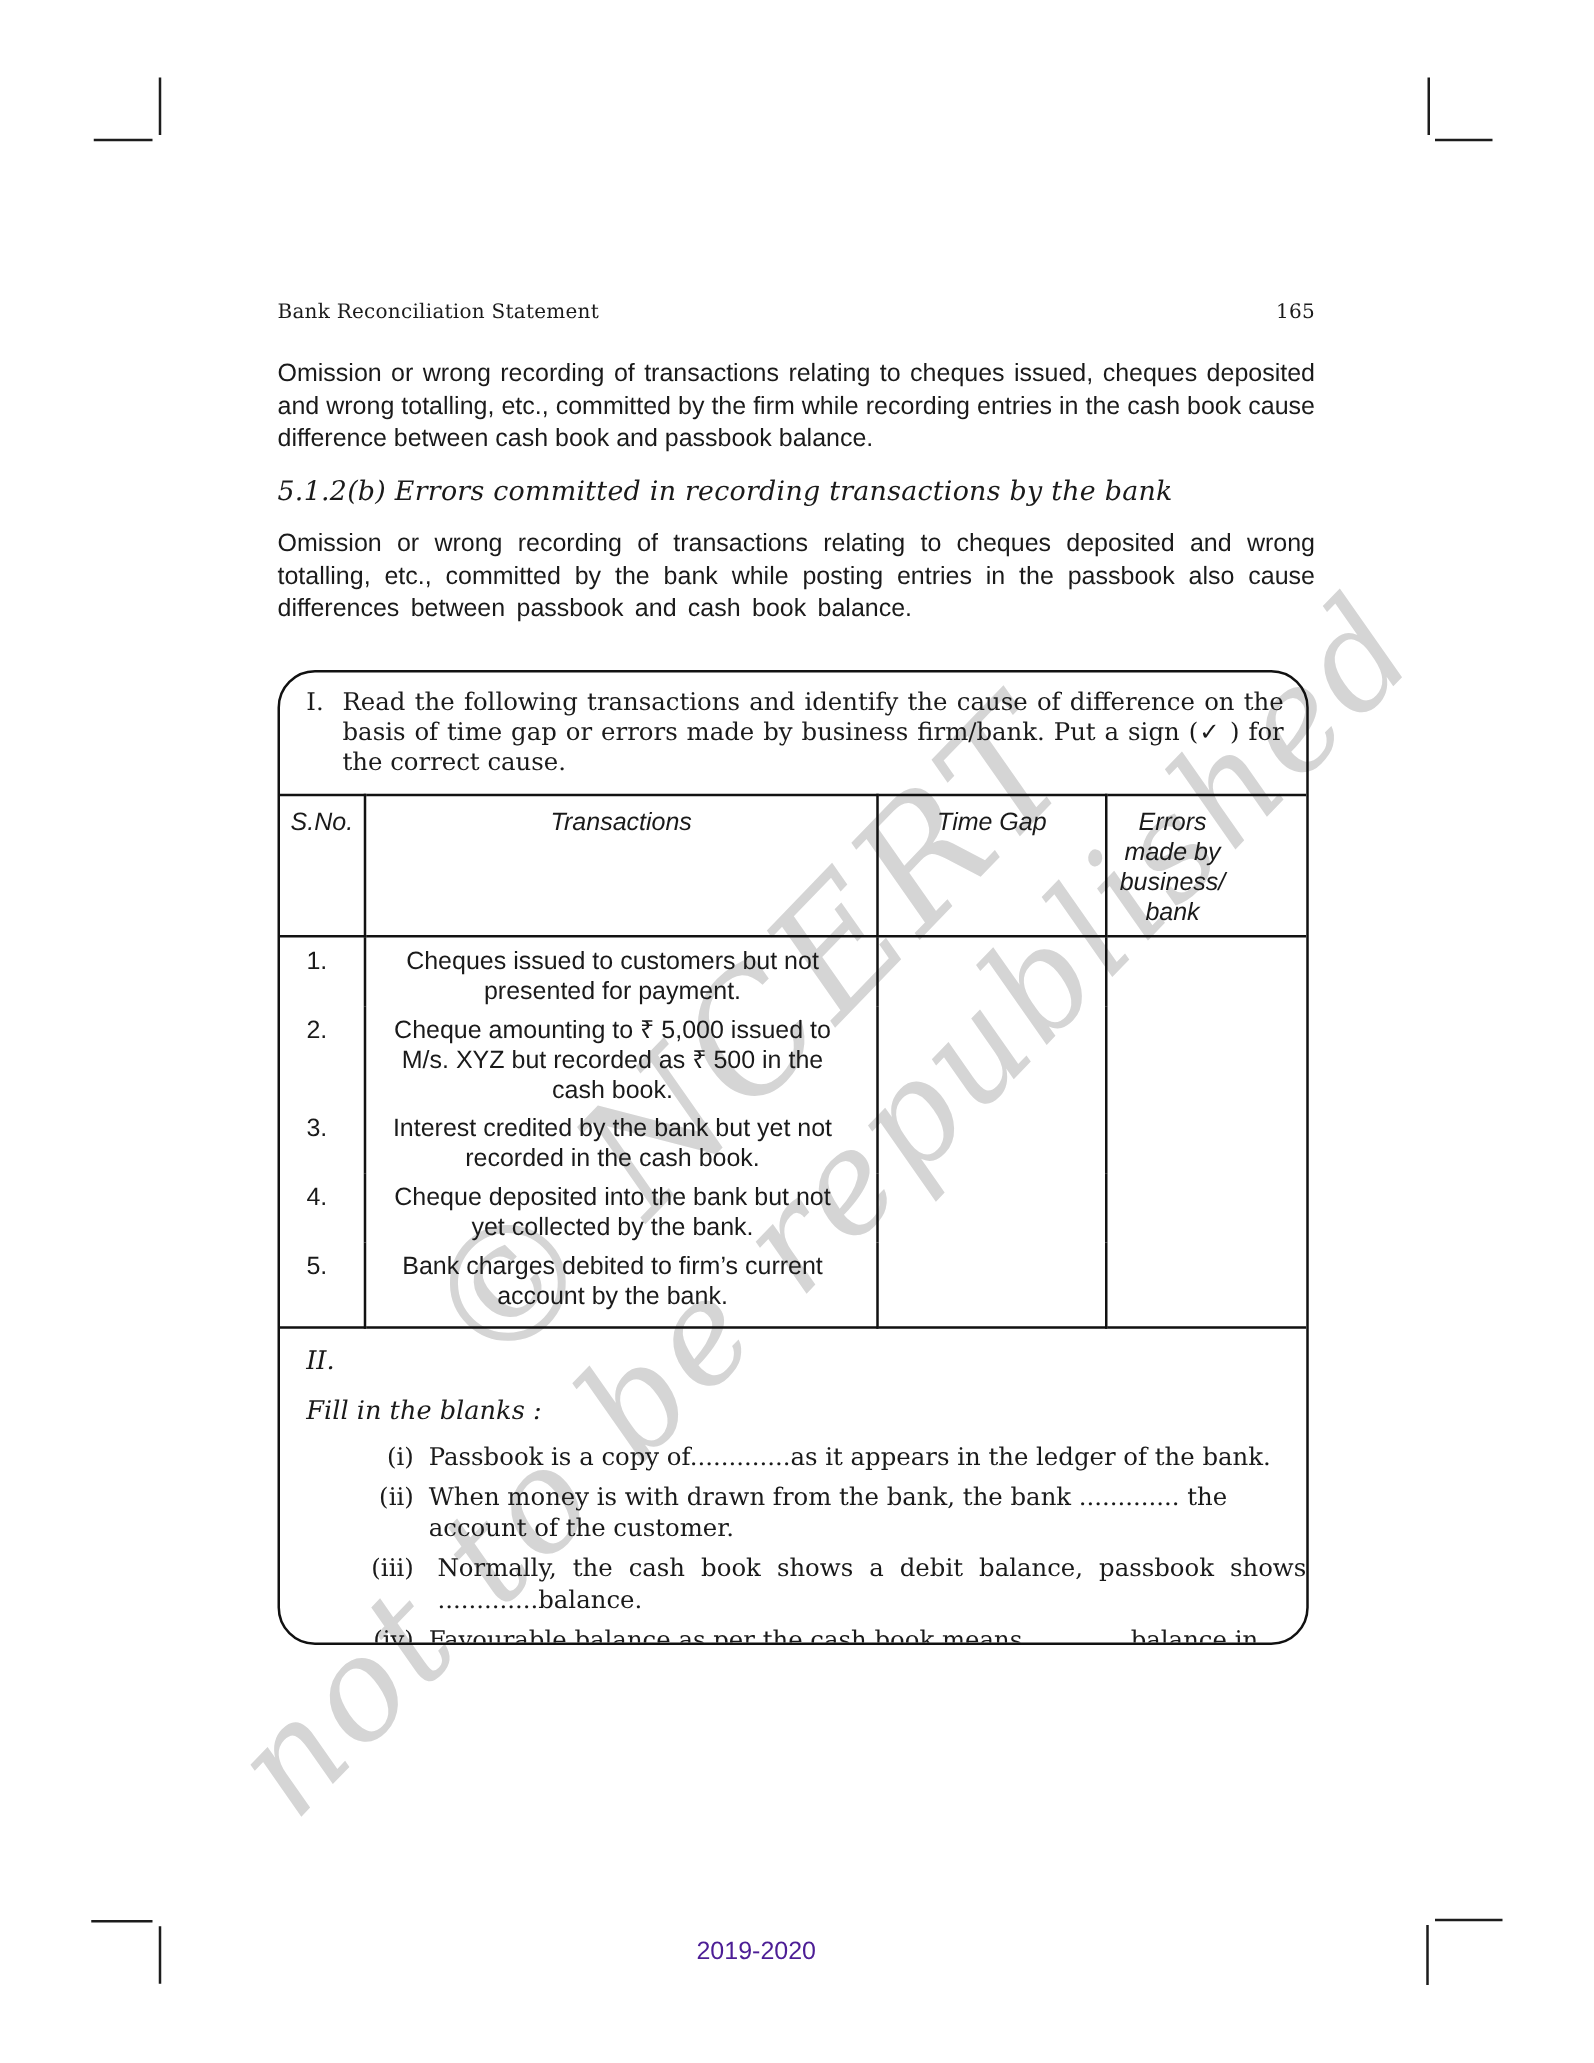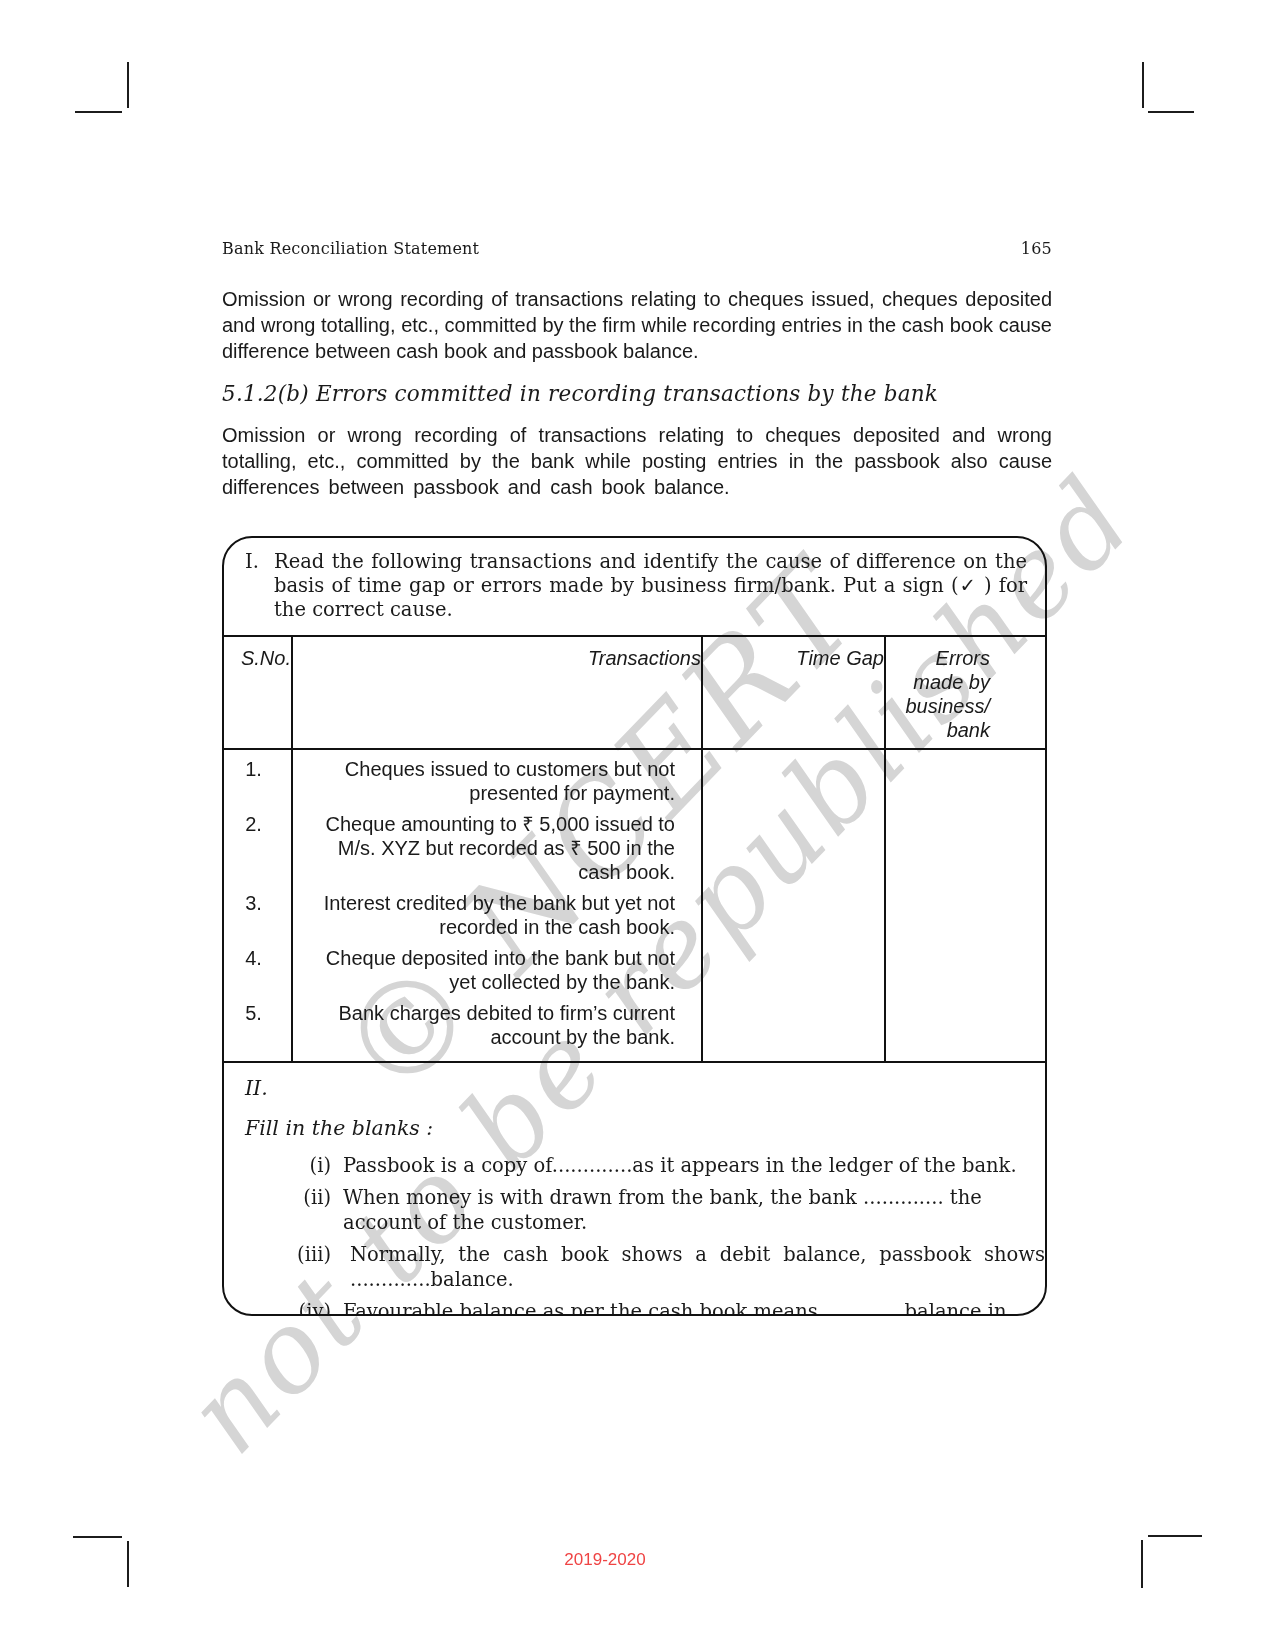--- a/index.html
+++ b/index.html
@@ -61,21 +61,21 @@
   }
   .item-I .marker{width:29px;flex:0 0 29px;}
   .item-I .txt{width:753px;text-align:justify;}
   
   .tyu-table{
     width:100%;margin-top:13px;
     border-collapse:collapse;table-layout:fixed;
     font-size:20px;line-height:24px;
   }
   .tyu-table td,.tyu-table th{
-    vertical-align:top;padding:0;font-weight:normal;text-align:right;
+    vertical-align:top;padding:0;font-weight:normal;text-align:center;
   }
   .col-sno{width:68px;}
   .col-trans{width:410px;}
   .col-time{width:183px;}
   .brd-r{border-right:2px solid #111;}
   .hdr-row th{
     border-top:2px solid #111;border-bottom:2px solid #111;
     font-style:italic;height:102px;padding-top:9px;
   }
   .hdr-sno{padding-left:7px;}
@@ -97,21 +97,21 @@
   .blank{
     display:flex;font-size:19.5px;line-height:25px;margin-bottom:7px;
   }
   .blank .marker{width:107px;flex:0 0 107px;text-align:right;}
   .blank .txt{margin-left:12px;width:700px;}
   .blank-just .txt{text-align:justify;margin-left:19px;}
   
   .footer{
     position:absolute;left:605px;top:1550px;transform:translateX(-50%);
     font-family:"Liberation Sans","DejaVu Sans",sans-serif;
-    font-size:17px;color:#ef4444;z-index:1;
+    font-size:20px;color:#4c1d95;z-index:1;
   }
   
   .tyu-table,.para{font-family:Liberation Sans, sans-serif;}
 </style>
 </head>
 <body>
 
 <div class="page">
 
   <div class="cm" style="left:127px;top:62px;width:2px;height:46px;"></div>

